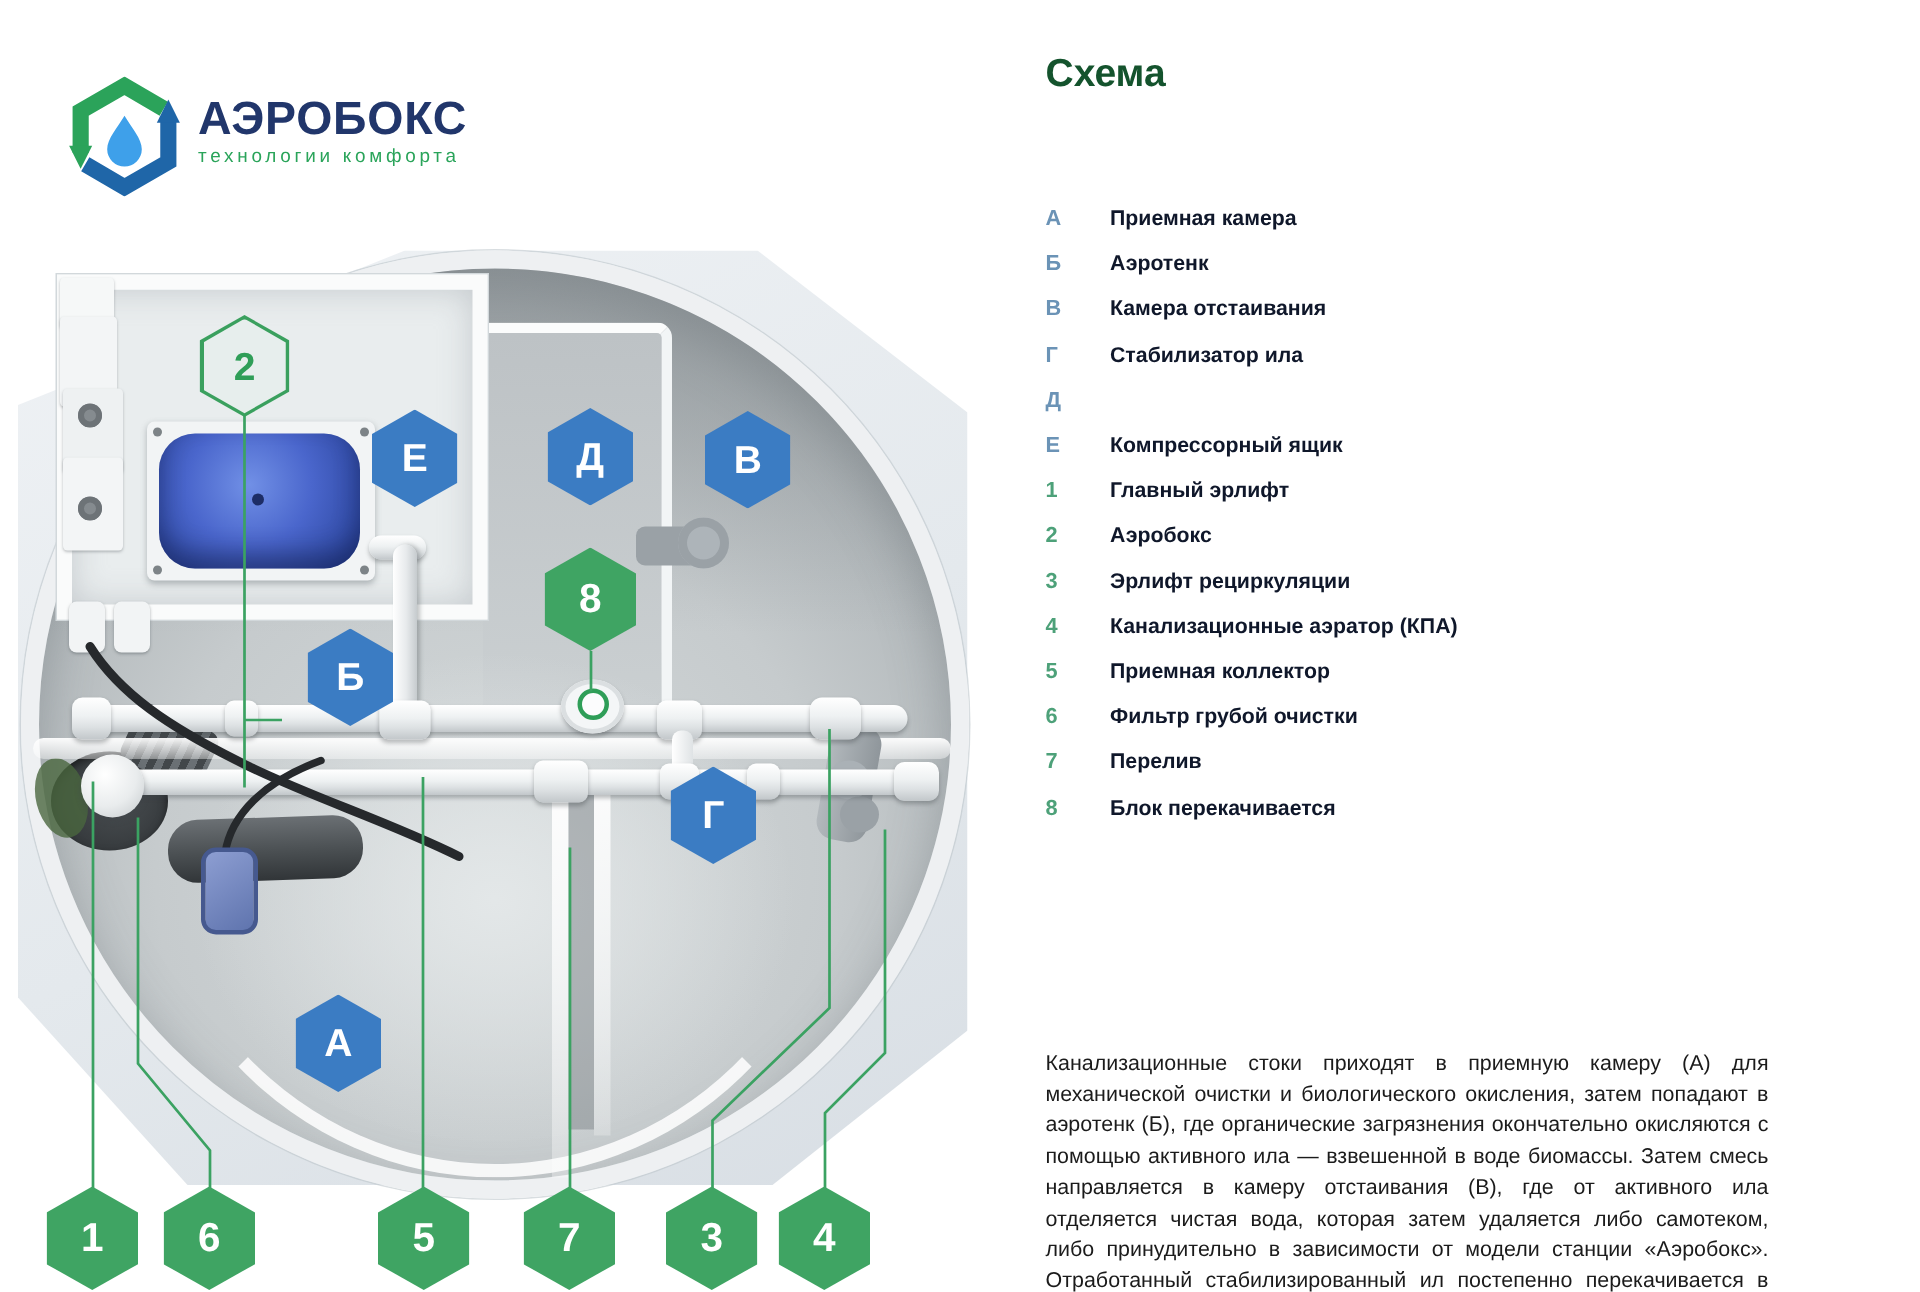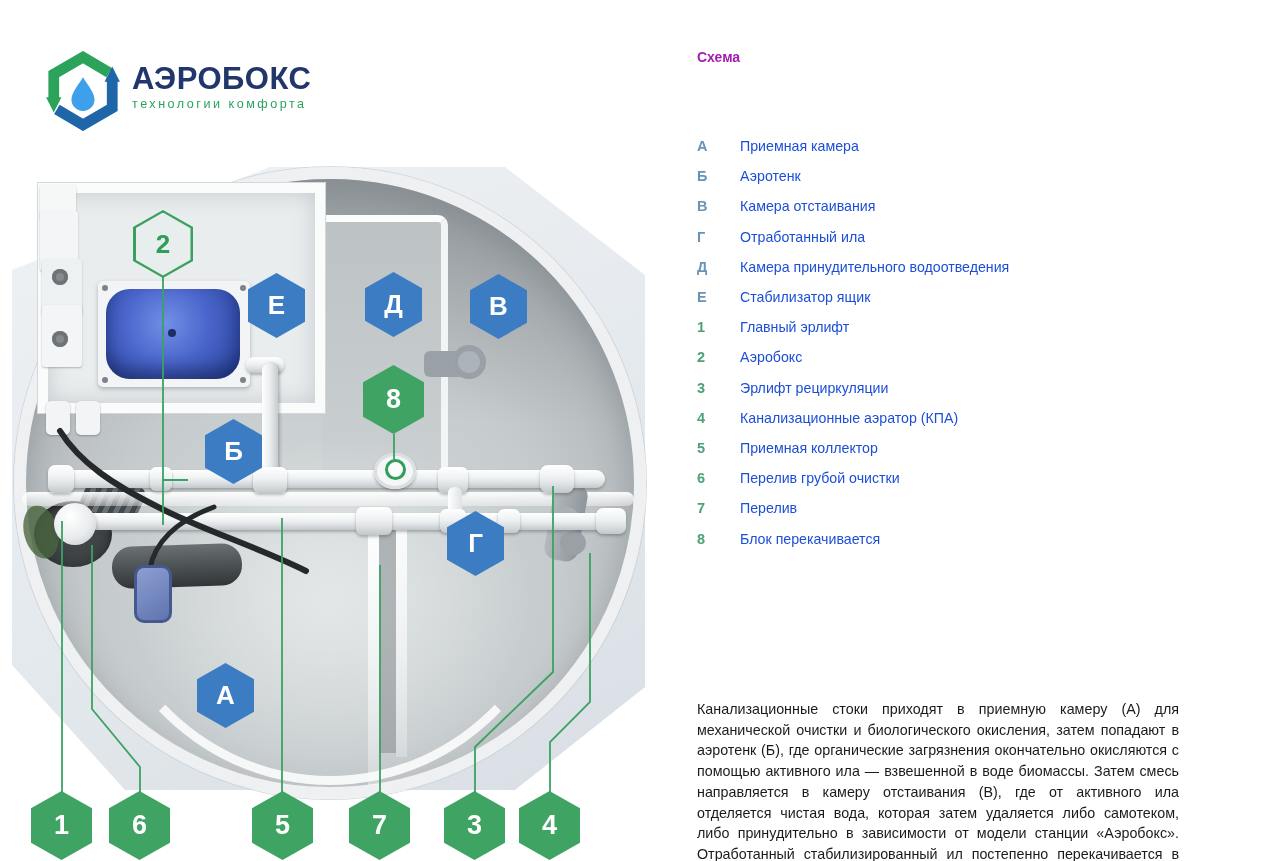--- a/index.html
+++ b/index.html
@@ -115,27 +115,27 @@
   .hex-letter { width:57px; height:65px; background:#3b7cc3; font-size:26px; }
   .hex-number { width:61px; height:69px; background:#3fa463; font-size:27px; }
   .hex-outline { position:absolute; width:60px; height:68px;
     clip-path:polygon(50% 0,100% 25%,100% 75%,50% 100%,0 75%,0 25%); background:#3aa05e; }
   .hex-outline-inner { position:absolute; left:2.5px; top:2.5px; width:55px; height:63px;
     clip-path:polygon(50% 0,100% 25%,100% 75%,50% 100%,0 75%,0 25%);
     background:rgba(238,241,242,.96); display:flex; align-items:center; justify-content:center;
     color:#2f9e58; font-weight:700; font-size:26px; }
 
   
-  .panel-title { position:absolute; left:697px; top:34px; font-size:14px; font-weight:800; color:#a21caf; }
+  .panel-title { position:absolute; left:697px; top:18px; font-size:26px; font-weight:800; color:#14532d; }
   .legend { position:absolute; left:697px; top:116px; width:482px; list-style:none; }
   .legend li { height:30.2px; display:flex; align-items:center; }
   .key { width:43px; font-weight:700; font-size:14.5px; }
   .key-letter { color:#6b93b6; }
   .key-number { color:#4da179; }
-  .legend .label { font-weight:400; font-size:14.2px; color:#1d4ed8; }
+  .legend .label { font-weight:700; font-size:14.2px; color:#0f172a; }
   .description { position:absolute; left:697px; top:684px; width:482px;
     font-size:14.3px; line-height:20.7px; text-align:justify; color:#1b1b1b; }
   .bottom-strip { position:absolute; left:0; top:853px; width:1280px; height:8px; background:#d9e3ed; }
 </style>
 </head>
 <body>
 
 <div class="page">
 
   <div class="logo">
@@ -285,29 +285,28 @@
     <li>
         <span class="key key-letter">Б</span>
         <span class="label">Аэротенк</span>
       </li>
     <li>
         <span class="key key-letter">В</span>
         <span class="label">Камера отстаивания</span>
       </li>
     <li>
         <span class="key key-letter">Г</span>
-        <span class="label">Отработанный ила</span>
+        <span class="label">Стабилизатор ила</span>
       </li>
     <li>
         <span class="key key-letter">Д</span>
-        <span class="label">Камера принудительного водоотведения</span>
       </li>
     <li>
         <span class="key key-letter">Е</span>
-        <span class="label">Стабилизатор ящик</span>
+        <span class="label">Компрессорный ящик</span>
       </li>
     <li>
         <span class="key key-number">1</span>
         <span class="label">Главный эрлифт</span>
       </li>
     <li>
         <span class="key key-number">2</span>
         <span class="label">Аэробокс</span>
       </li>
     <li>
@@ -317,21 +316,21 @@
     <li>
         <span class="key key-number">4</span>
         <span class="label">Канализационные аэратор (КПА)</span>
       </li>
     <li>
         <span class="key key-number">5</span>
         <span class="label">Приемная коллектор</span>
       </li>
     <li>
         <span class="key key-number">6</span>
-        <span class="label">Перелив грубой очистки</span>
+        <span class="label">Фильтр грубой очистки</span>
       </li>
     <li>
         <span class="key key-number">7</span>
         <span class="label">Перелив</span>
       </li>
     <li>
         <span class="key key-number">8</span>
         <span class="label">Блок перекачивается</span>
       </li>
   </ul>

